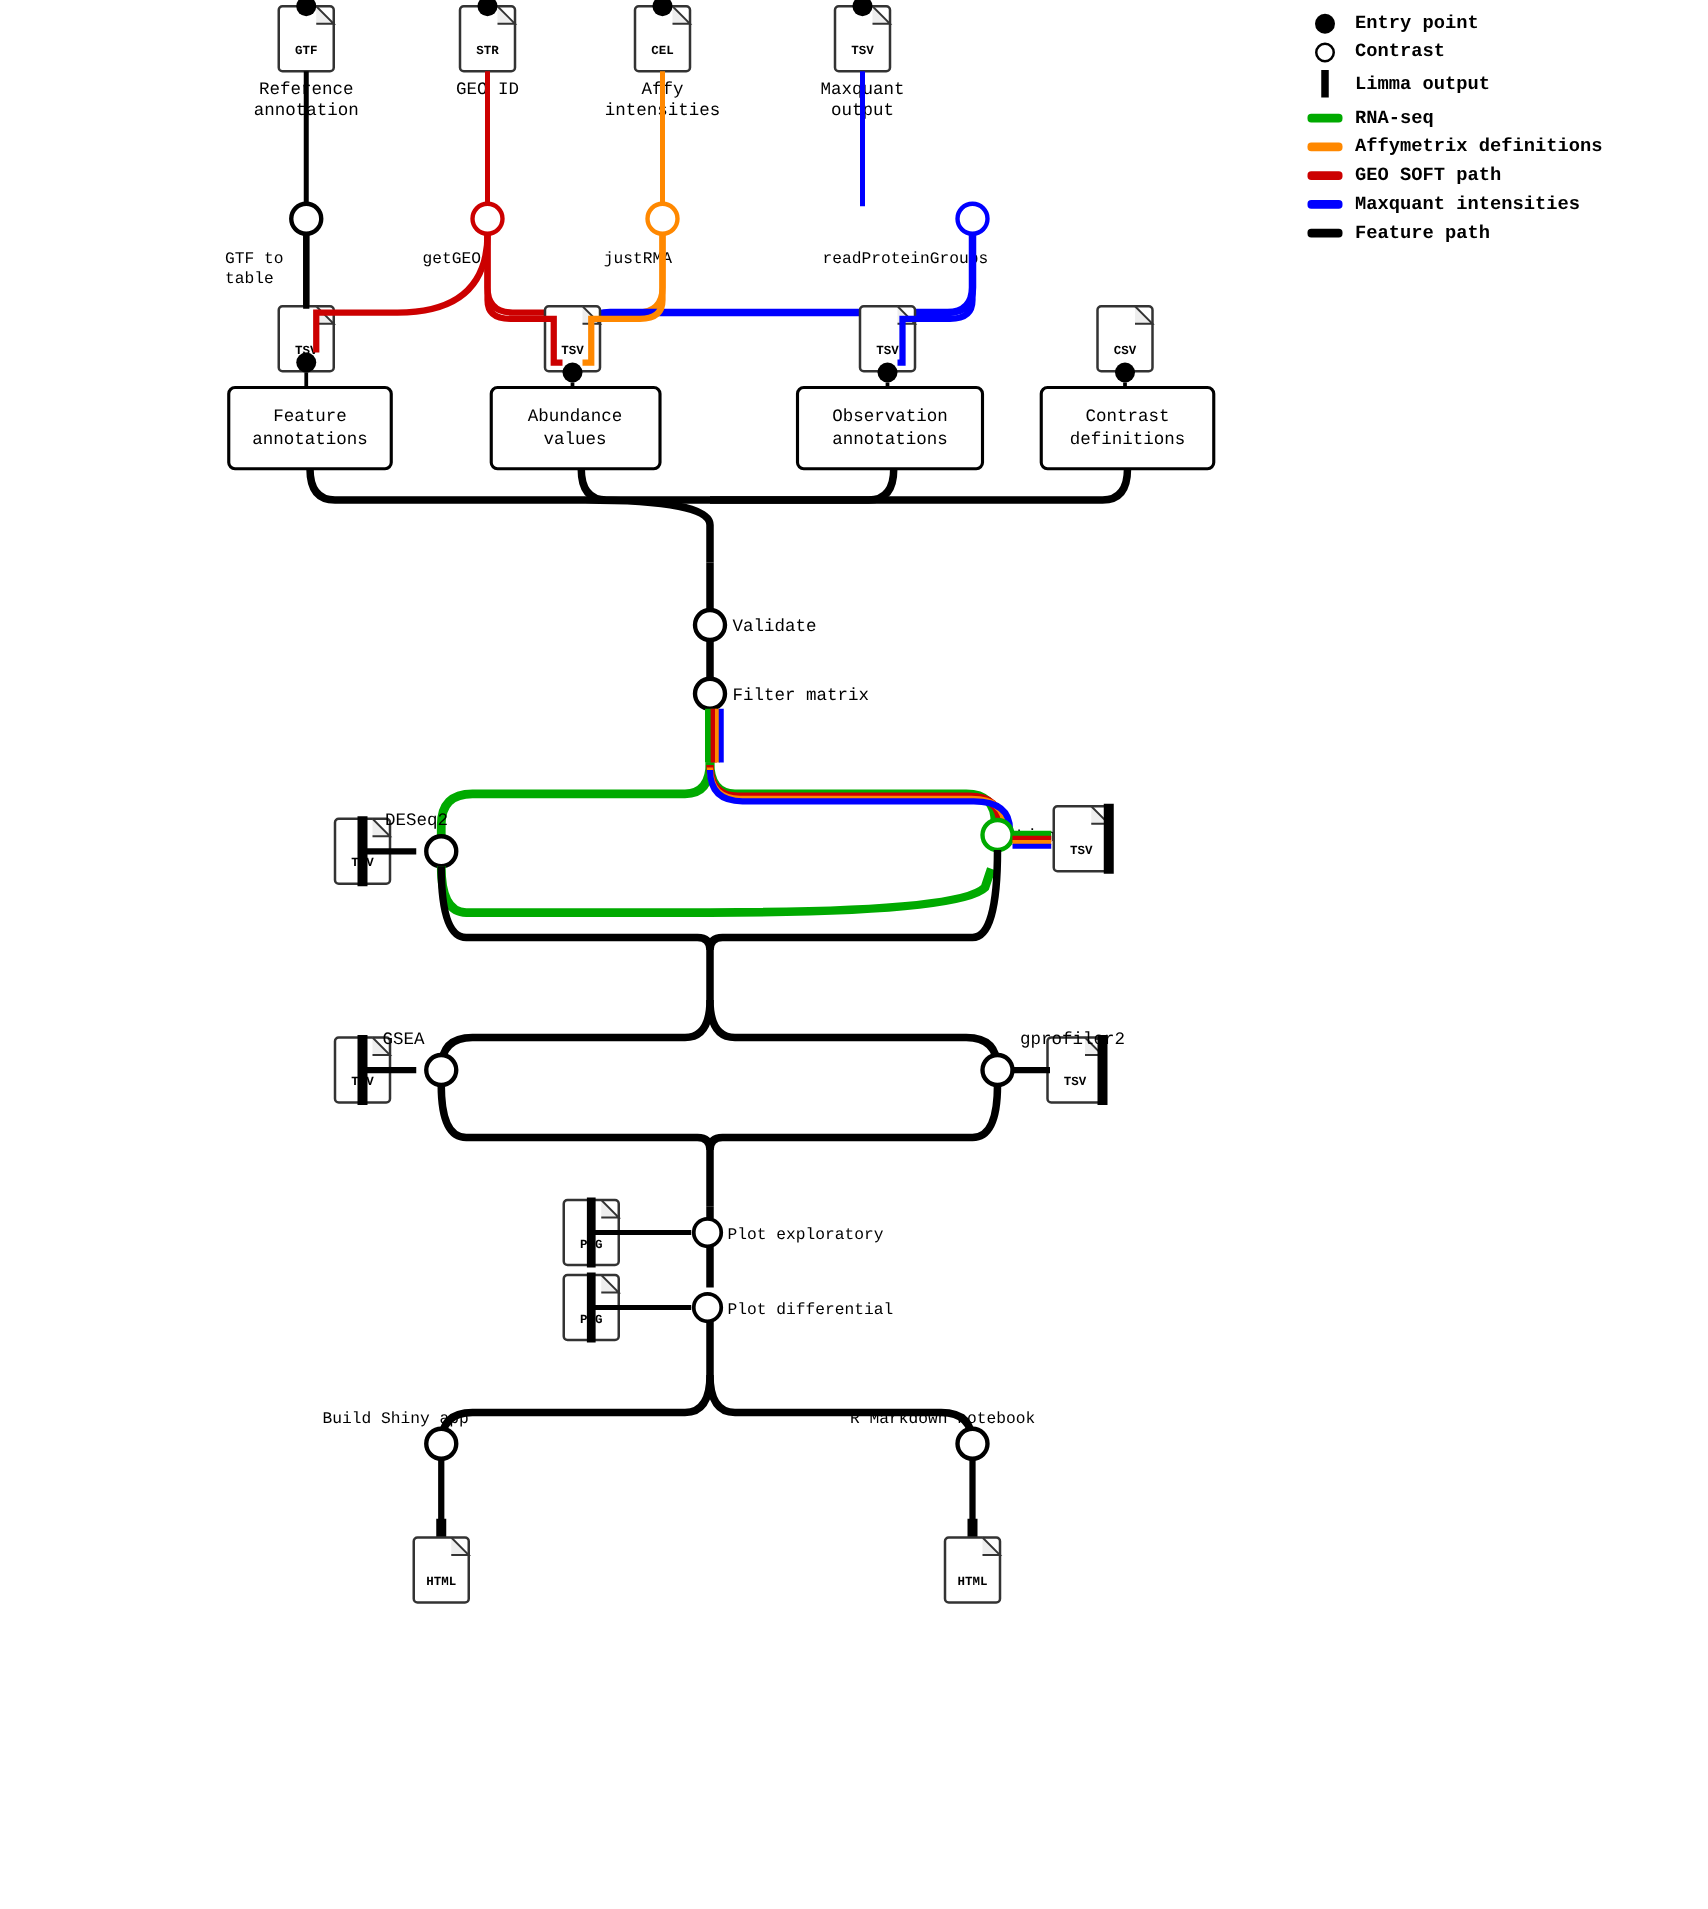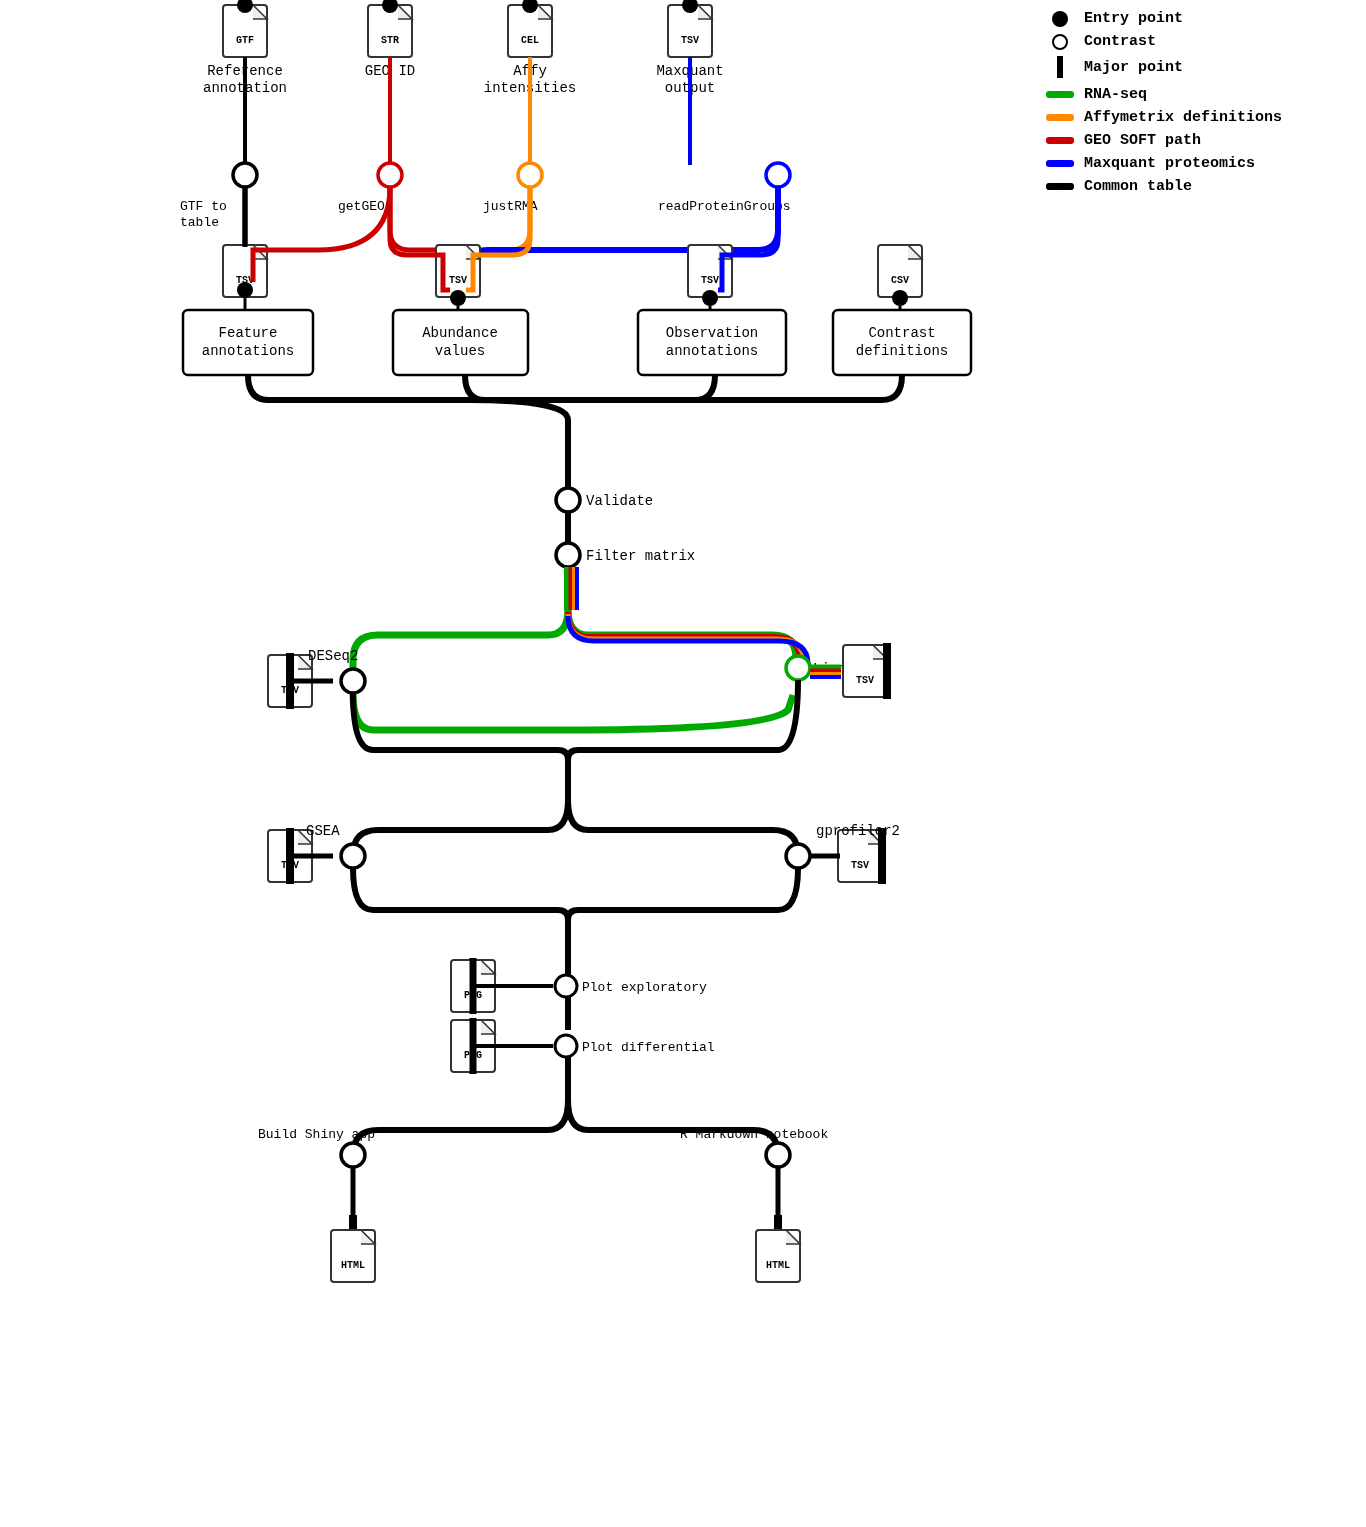--- a/index.html
+++ b/index.html
@@ -89,21 +89,21 @@
     <div class="legend-item">
       <div class="legend-icon">
         <div class="legend-circle-empty"></div>
       </div>
       <span class="legend-label">Contrast</span>
     </div>
     <div class="legend-item">
       <div class="legend-icon">
         <div class="legend-bar"></div>
       </div>
-      <span class="legend-label">Major point</span>
+      <span class="legend-label">Limma output</span>
     </div>
     <div style="margin-top:8px;"></div>
     <div class="legend-item">
       <div class="legend-icon">
         <div class="legend-line" style="background:#00aa00;"></div>
       </div>
       <span class="legend-label">RNA-seq</span>
     </div>
     <div class="legend-item">
       <div class="legend-icon">
@@ -114,27 +114,27 @@
     <div class="legend-item">
       <div class="legend-icon">
         <div class="legend-line" style="background:#cc0000;"></div>
       </div>
       <span class="legend-label">GEO SOFT path</span>
     </div>
     <div class="legend-item">
       <div class="legend-icon">
         <div class="legend-line" style="background:#0000ff;"></div>
       </div>
-      <span class="legend-label">Maxquant proteomics</span>
+      <span class="legend-label">Maxquant intensities</span>
     </div>
     <div class="legend-item">
       <div class="legend-icon">
         <div class="legend-line" style="background:#000000;"></div>
       </div>
-      <span class="legend-label">Common table</span>
+      <span class="legend-label">Feature path</span>
     </div>
   </div>
 
   <svg class="diagram" viewBox="0 0 1010 1527" preserveAspectRatio="xMidYMid meet">
     <defs>
       <marker id="none" markerWidth="0" markerHeight="0"></marker>
     </defs>
 
     <g transform="translate(45,5)">
       <rect x="0" y="0" width="44" height="52" rx="3" fill="white" stroke="#333" stroke-width="2"></rect>

